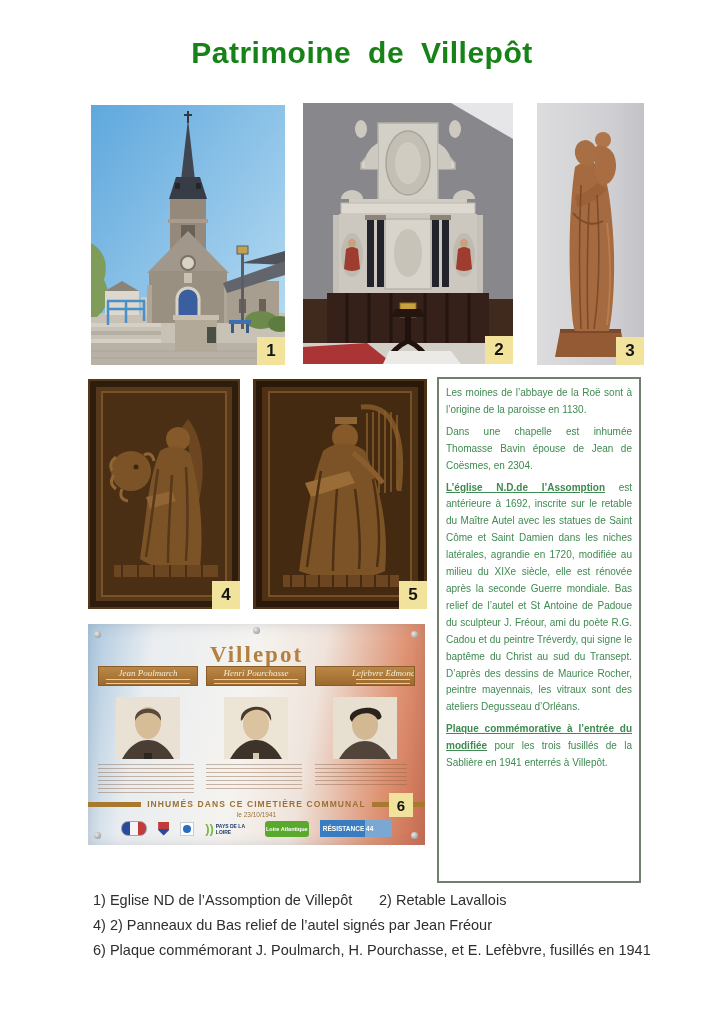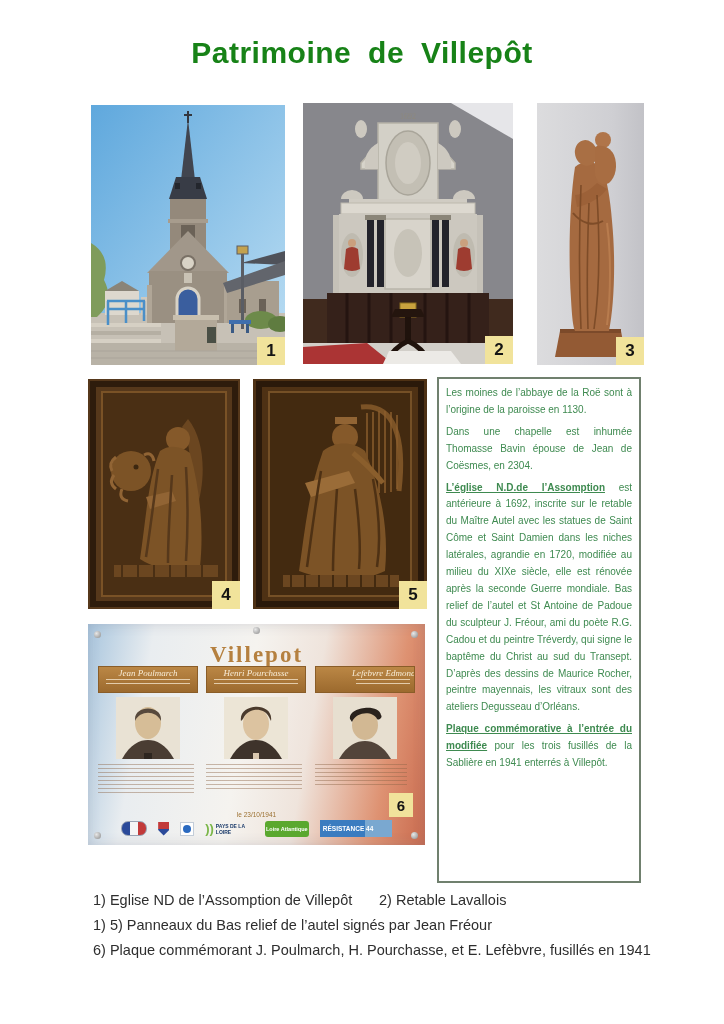--- a/index.html
+++ b/index.html
@@ -23,21 +23,21 @@
   .cap-first{display:inline-block;min-width:282px;}
   
   .plaque{position:absolute;left:88px;top:624px;width:337px;height:221px;overflow:hidden;
           background:linear-gradient(100deg,#a9c6de 0%,#e9edf0 18%,#f5f3ef 46%,#efe4dc 64%,#de9272 86%,#c96a4e 100%);
           box-shadow:inset 0 0 12px rgba(120,120,140,.25);}
   .screw{position:absolute;width:7px;height:7px;border-radius:50%;
          background:radial-gradient(circle at 35% 35%,#e8e8e8,#8a8a8a);}
   .pl-title{position:absolute;top:8px;left:0;width:100%;text-align:center;
             font-family:"Liberation Serif",serif;font-weight:bold;font-size:23px;
             letter-spacing:2px;color:#b5803f;margin-top:10px;}
-  .plate{position:absolute;top:42px;width:100px;height:27px;box-sizing:border-box;
+  .plate{position:absolute;top:42px;width:100px;height:20px;box-sizing:border-box;
          background:linear-gradient(180deg,#bb8745,#9c6a2e);border:1px solid #8a5d28;
          text-align:center;overflow:hidden;}
   .plate-name{font-family:"Liberation Serif",serif;font-style:italic;font-size:9px;
               line-height:12px;color:#f8ecd6;white-space:nowrap;}
   .plate-sub{width:86%;height:7px;margin:0 auto;opacity:.8;
              background:repeating-linear-gradient(to bottom,rgba(255,245,225,.85) 0 1.3px,transparent 1.3px 4.2px);}
   .portrait{position:absolute;top:73px;}
   .ptext{position:absolute;top:140px;width:96px;height:30px;opacity:.55;
          background:repeating-linear-gradient(to bottom,rgba(140,100,70,.8) 0 1px,transparent 1px 4px);}
   .band{position:absolute;top:175px;left:0;width:100%;display:flex;align-items:center;justify-content:center;gap:6px;}
@@ -283,20 +283,25 @@
       <rect width="64" height="62" fill="#e7dfd0"></rect>
       <path d="M6,62 C14,48 24,44 32,44 C40,44 50,48 58,62 Z" fill="#52443a"></path>
       <ellipse cx="32" cy="28" rx="13" ry="15" fill="#d2b893"></ellipse>
       <path d="M17,22 C15,10 46,6 48,18 C50,20 46,24 44,22 C40,14 24,14 19,25 Z" fill="#2a221c"></path>
     </svg>
 
     <div class="ptext" style="left:10px;width:96px;"></div>
     <div class="ptext" style="left:118px;width:96px;height:26px;"></div>
     <div class="ptext" style="left:227px;width:92px;height:22px;"></div>
 
+    <div class="band">
+      <span class="band-bar"></span>
+      <span class="band-text">INHUMÉS DANS CE CIMETIÈRE COMMUNAL</span>
+      <span class="band-bar"></span>
+    </div>
     <div class="band-date">le 23/10/1941</div>
 
     <div class="logos">
       <span class="cocarde"></span>
       <span class="blason"></span>
       <span class="logo-sq">
           <div></div>
         </span>
       <span class="pays">
         <span class="sw">))</span>
@@ -307,17 +312,17 @@
     </div>
 
     <div class="badge6">6</div>
   </div>
 
   <div class="captions">
     <div>
       <span class="cap-first">1) Eglise ND de l’Assomption de Villepôt</span>
       <span>2) Retable Lavallois</span>
     </div>
-    <div>1) 5) Panneaux du Bas relief de l’autel signés par Jean Fréour</div>
+    <div>4) 2) Panneaux du Bas relief de l’autel signés par Jean Fréour</div>
     <div>6) Plaque commémorant J. Poulmarch, H. Pourchasse, et E. Lefèbvre, fusillés en 1941</div>
   </div>
 
 </div>
 
 </body></html>

